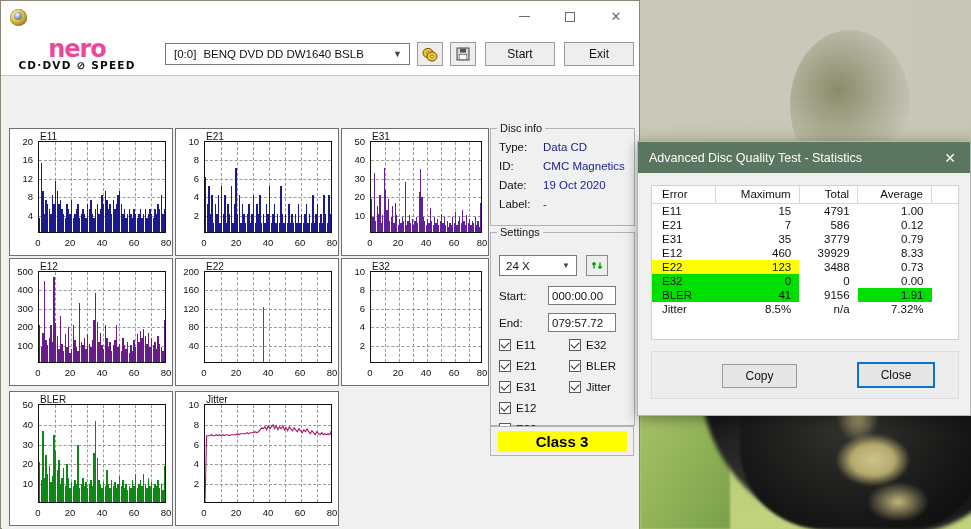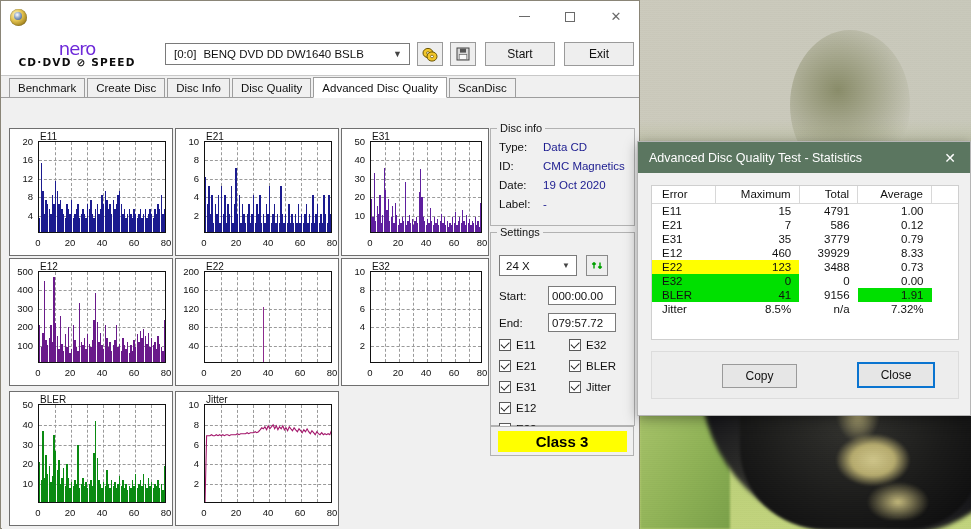--- a/index.html
+++ b/index.html
@@ -61,22 +61,22 @@
   #max-glyph{width:10px;height:10px;border:1px solid #6a6a6a;display:block;box-sizing:border-box;}
 
   #menubar{height:26px;display:flex;align-items:center;padding-left:6px;background:#ffffff;
     border-bottom:1px solid #e2e2e2;}
   .menu-item{padding:3px 10px;font-size:12px;color:#222;}
 
   #logo-row{height:42px;background:#ffffff;display:flex;align-items:center;
     border-bottom:1px solid #c8c8c8;}
   #nero-logo{width:152px;height:40px;display:flex;flex-direction:column;
     align-items:center;justify-content:center;line-height:1;}
-  #nero-word{font-family:"DejaVu Sans", sans-serif;font-weight:normal;font-size:18px;
-    letter-spacing:-1px;color:#6d28d9;}
+  #nero-word{font-family:"DejaVu Sans", sans-serif;font-weight:bold;font-size:24px;
+    letter-spacing:-1px;color:#ec4899;}
   #nero-sub{font-family:"DejaVu Sans", sans-serif;font-weight:bold;font-size:10.5px;
     letter-spacing:1.2px;color:#0d0d0d;margin-top:-1px;}
 
   #drive-select{margin-left:12px;width:245px;height:22px;border:1px solid #7a7a7a;background:#fff;
     display:flex;align-items:center;font-size:11.5px;color:#111;box-sizing:border-box;}
   #drive-idx{margin-left:8px;color:#111;}
   #drive-name{margin-left:7px;}
   #drive-arrow{margin-left:auto;margin-right:7px;color:#444;font-size:9px;}
   .tool-btn{width:26px;height:24px;border:1px solid #9a9a9a;background:#eeeeee;margin-left:7px;
     display:flex;align-items:center;justify-content:center;box-sizing:border-box;}
@@ -211,28 +211,20 @@
       <svg width="14" height="14" viewBox="0 0 14 14">
         <rect x="1" y="1" width="12" height="12" fill="#d8d8d8" stroke="#444" stroke-width="1"></rect>
         <rect x="4" y="1.6" width="6" height="4" fill="#555"></rect>
         <rect x="3.2" y="7.6" width="7.6" height="5" fill="#fafafa" stroke="#666" stroke-width=".7"></rect>
       </svg>
     </div>
     <div class="act-btn">Start</div>
     <div class="act-btn">Exit</div>
   </div>
 
-  <div id="tabrow">
-    <div class="tab">Benchmark</div>
-    <div class="tab">Create Disc</div>
-    <div class="tab">Disc Info</div>
-    <div class="tab">Disc Quality</div>
-    <div class="tab active">Advanced Disc Quality</div>
-    <div class="tab">ScanDisc</div>
-  </div>
 
   <div id="content">
     <div id="charts">
         <div class="chart-box" style="left: 7px; top: 3px; width: 164px; height: 128px;">
           <div class="chart-title" style="left: 30px;">E11</div>
           <div class="plot" style="left: 28px; top: 12px; width: 128px; height: 92px;">
             <div class="gridv" style="left: 16px;"></div>
             <div class="gridv" style="left: 32px;"></div>
             <div class="gridv" style="left: 48px;"></div>
             <div class="gridv" style="left: 64px;"></div>

